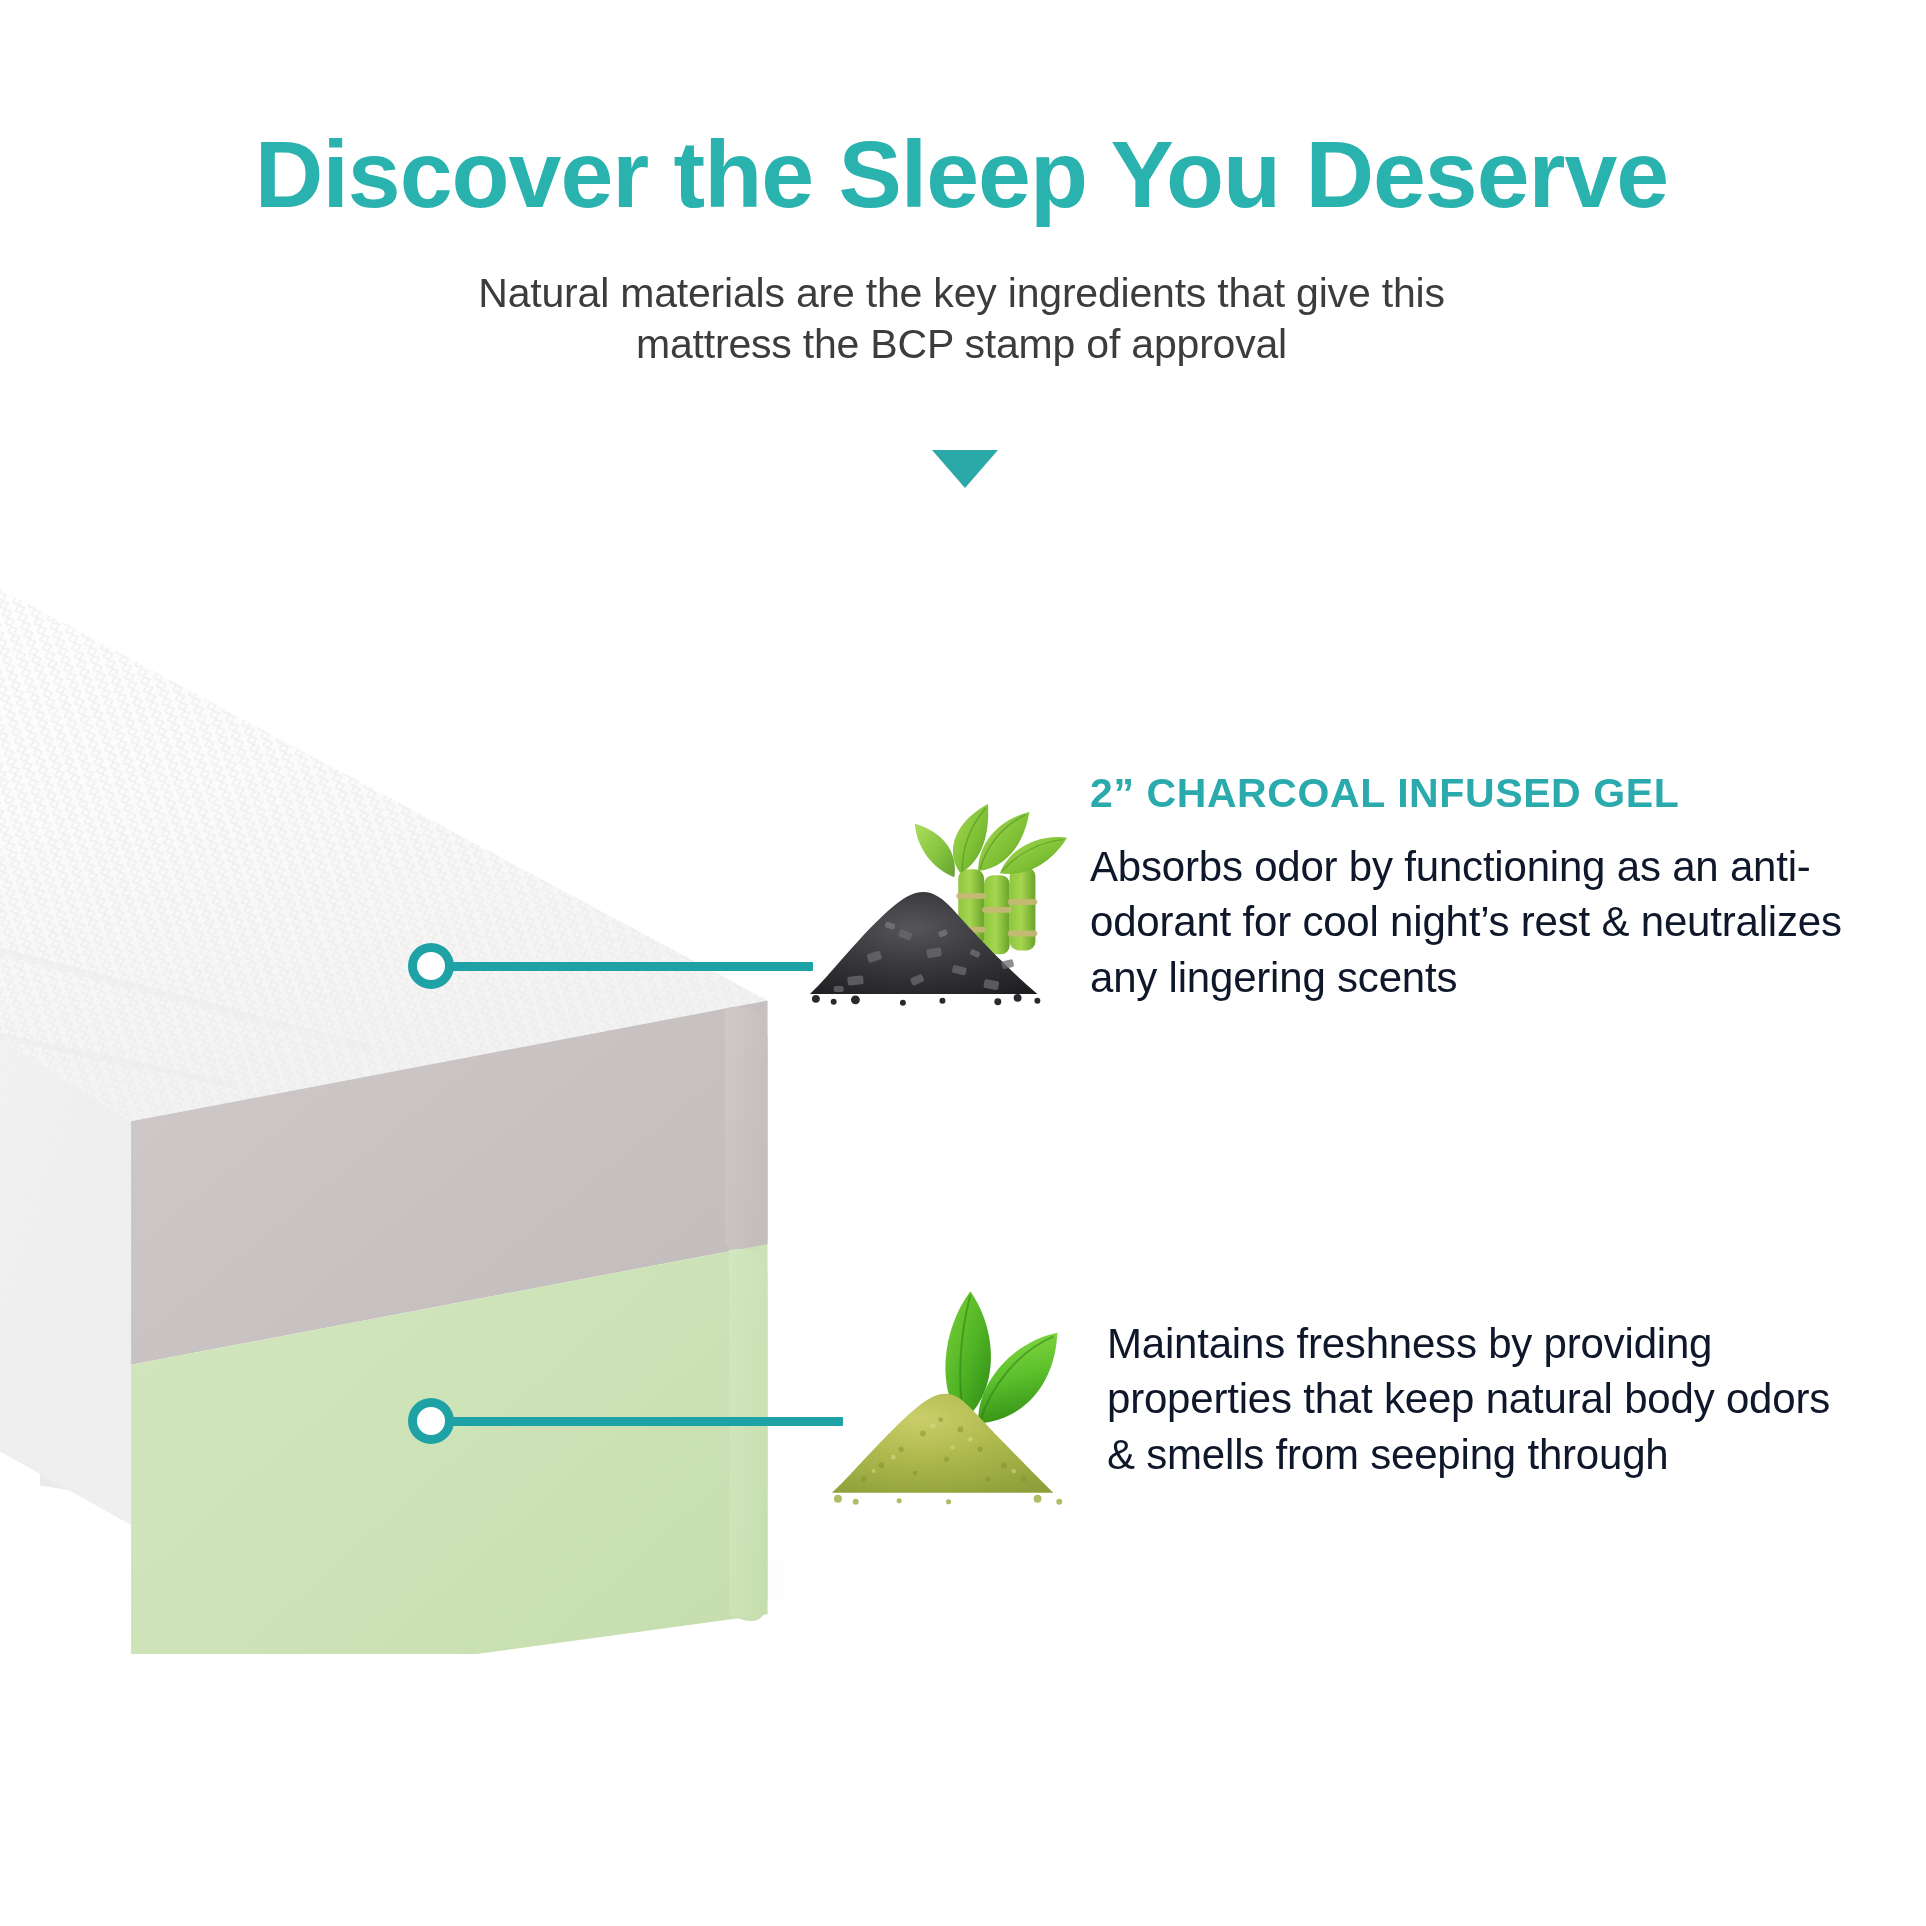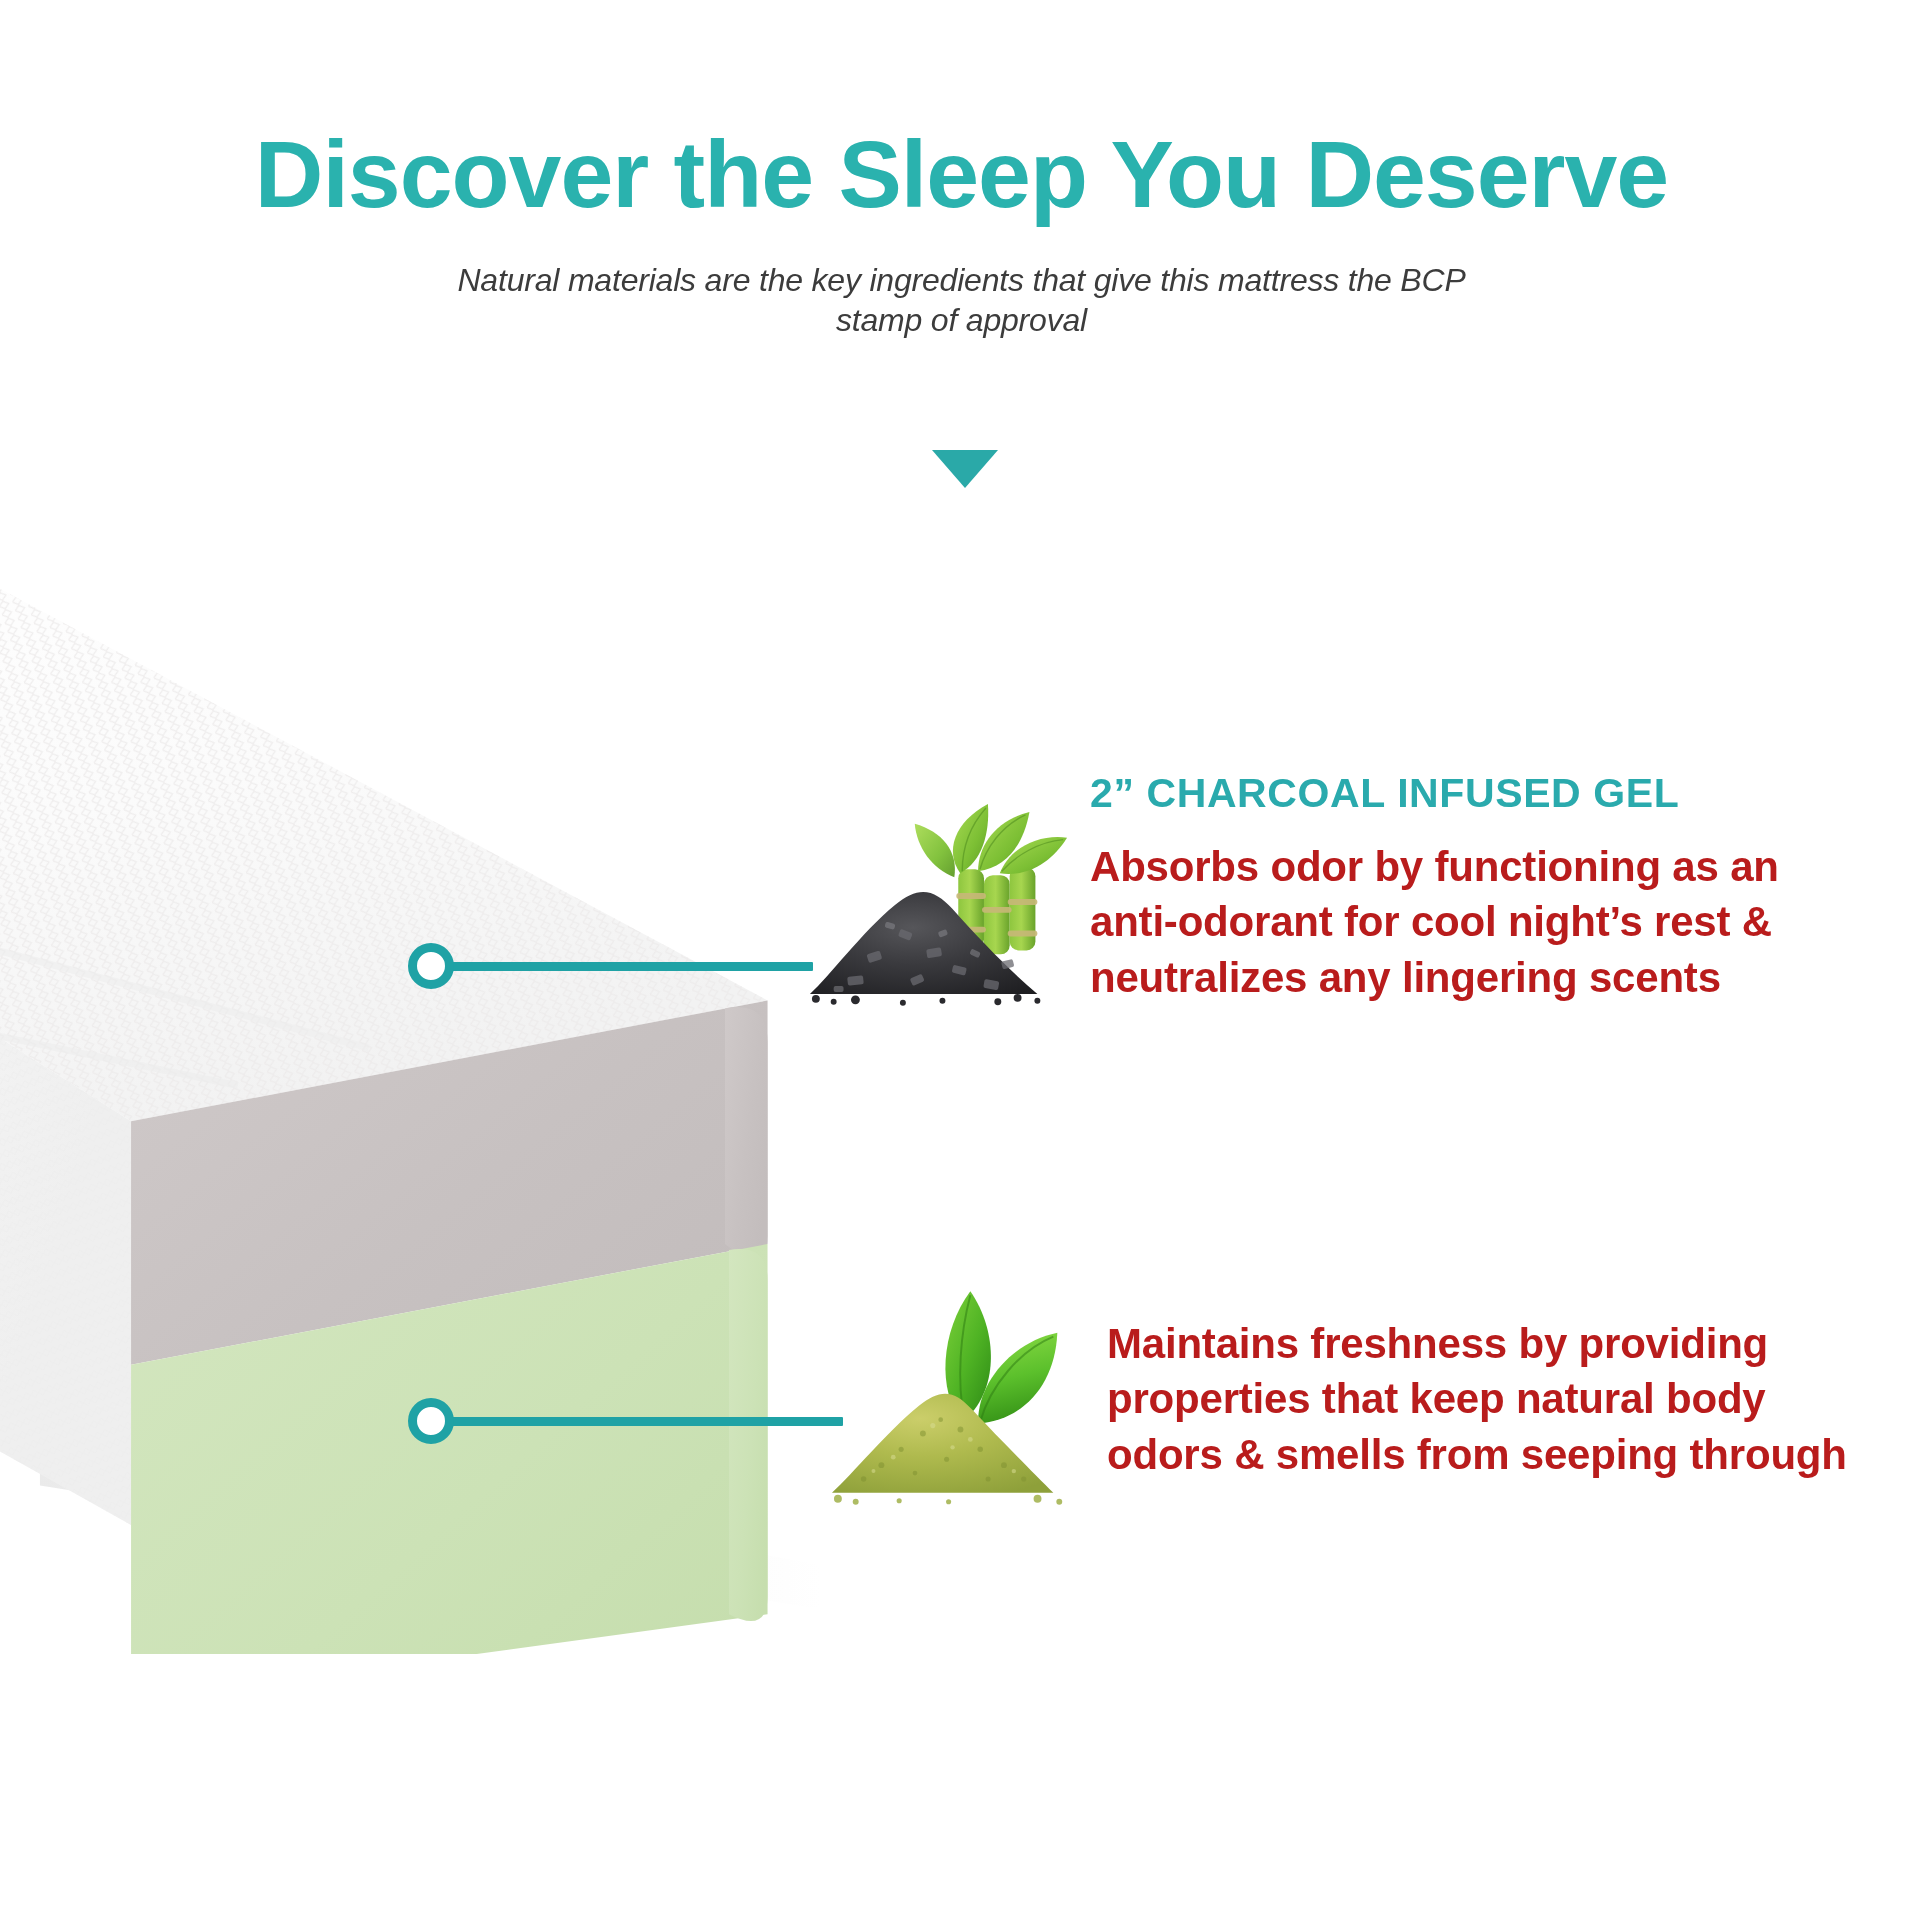--- a/index.html
+++ b/index.html
@@ -27,29 +27,28 @@
     margin: 0;
     padding-top: 127px;
     font-size: 95px;
     line-height: 1.0;
     font-weight: 700;
     letter-spacing: -1px;
     color: #2AB2AE;
     font-family: "Liberation Sans", sans-serif;
   }
   #subtitle {
-    margin: 0 auto;
+    margin: 8px auto;
     padding-top: 38px;
     width: 1089px;
-    font-size: 32px;
+    font-size: 41px;
     line-height: 1.25;
     font-weight: 400;
     color: #3c3c3c;
     letter-spacing: -0.2px;
-    font-style: italic;
   }
   #down-arrow {
     position: absolute;
     top: 450px;
     left: 932px;
     width: 0; height: 0;
     border-left: 33px solid transparent;
     border-right: 33px solid transparent;
     border-top: 38px solid #2AA9A8;
   }
@@ -103,22 +102,22 @@
     letter-spacing: 0.6px;
     color: #2AAAAD;
     text-transform: uppercase;
     white-space: nowrap;
   }
   .feature-body {
     margin: 0;
     padding-top: 24px;
     font-size: 42px;
     line-height: 1.32;
-    font-weight: 700;
-    color: #b91c1c;
+    font-weight: 400;
+    color: #0f172a;
     letter-spacing: -0.2px;
   }
 
   #feature-1 { left: 0; top: 0; }
   #feature-1-icon { left: 804px; top: 782px; width: 267px; height: 228px; }
   #feature-1-text { left: 1090px; top: 772px; width: 752px; }
 
   #feature-2 { left: 0; top: 0; }
   #feature-2-icon { left: 830px; top: 1275px; width: 253px; height: 234px; }
   #feature-2-text { left: 1107px; top: 1292px; width: 752px; }

